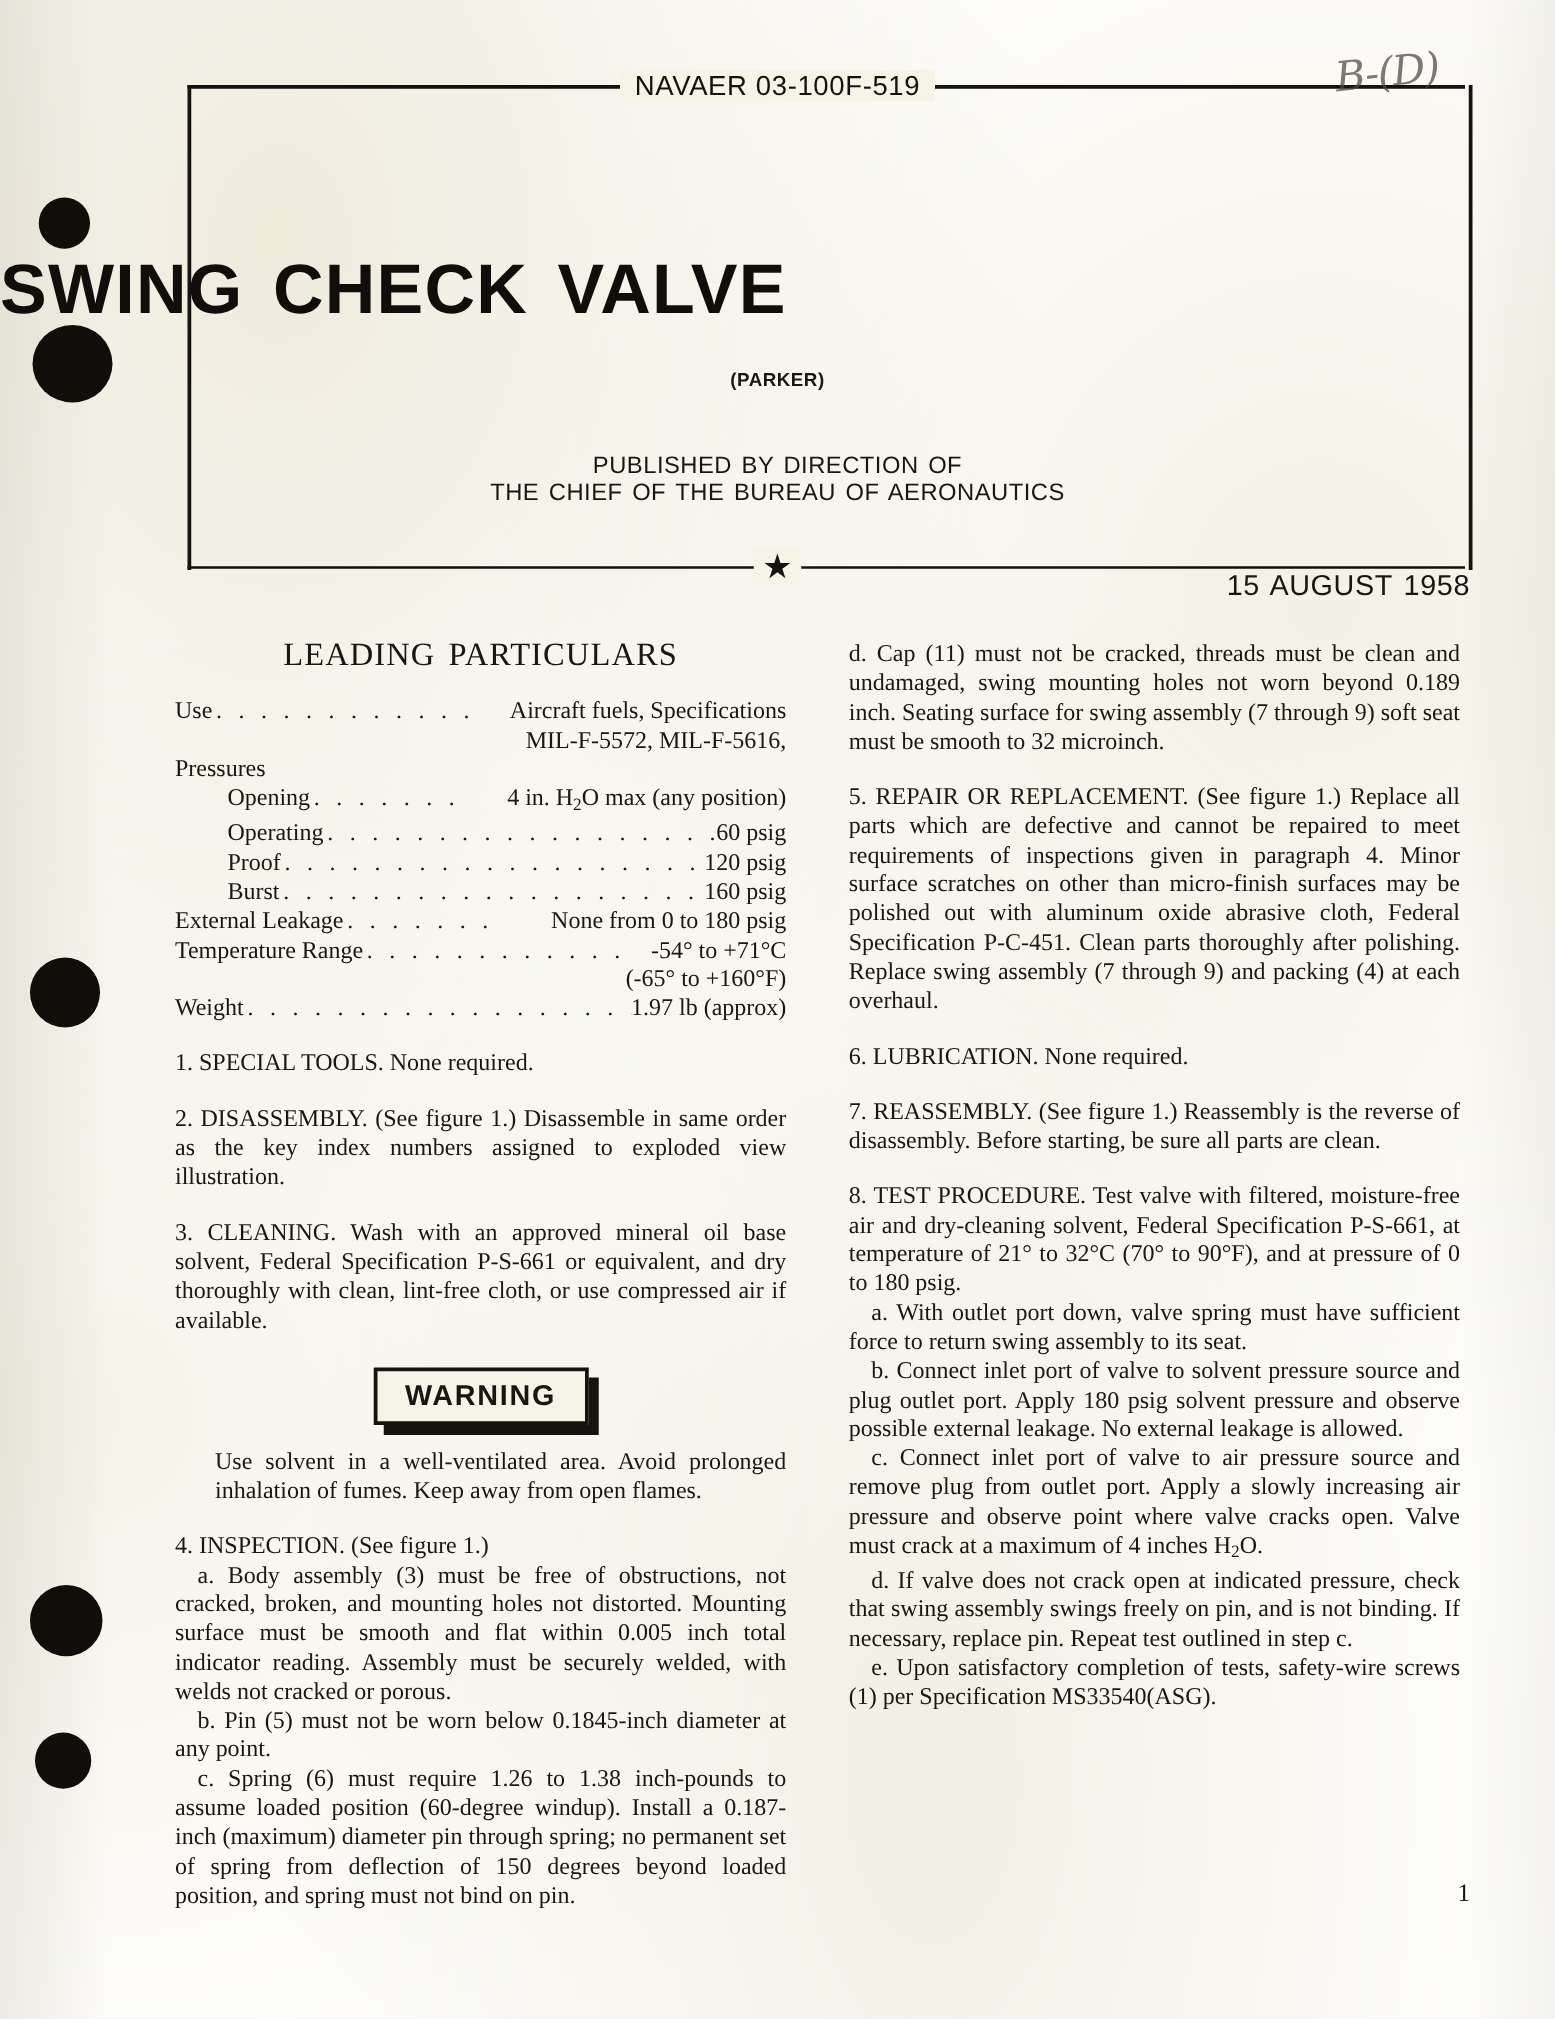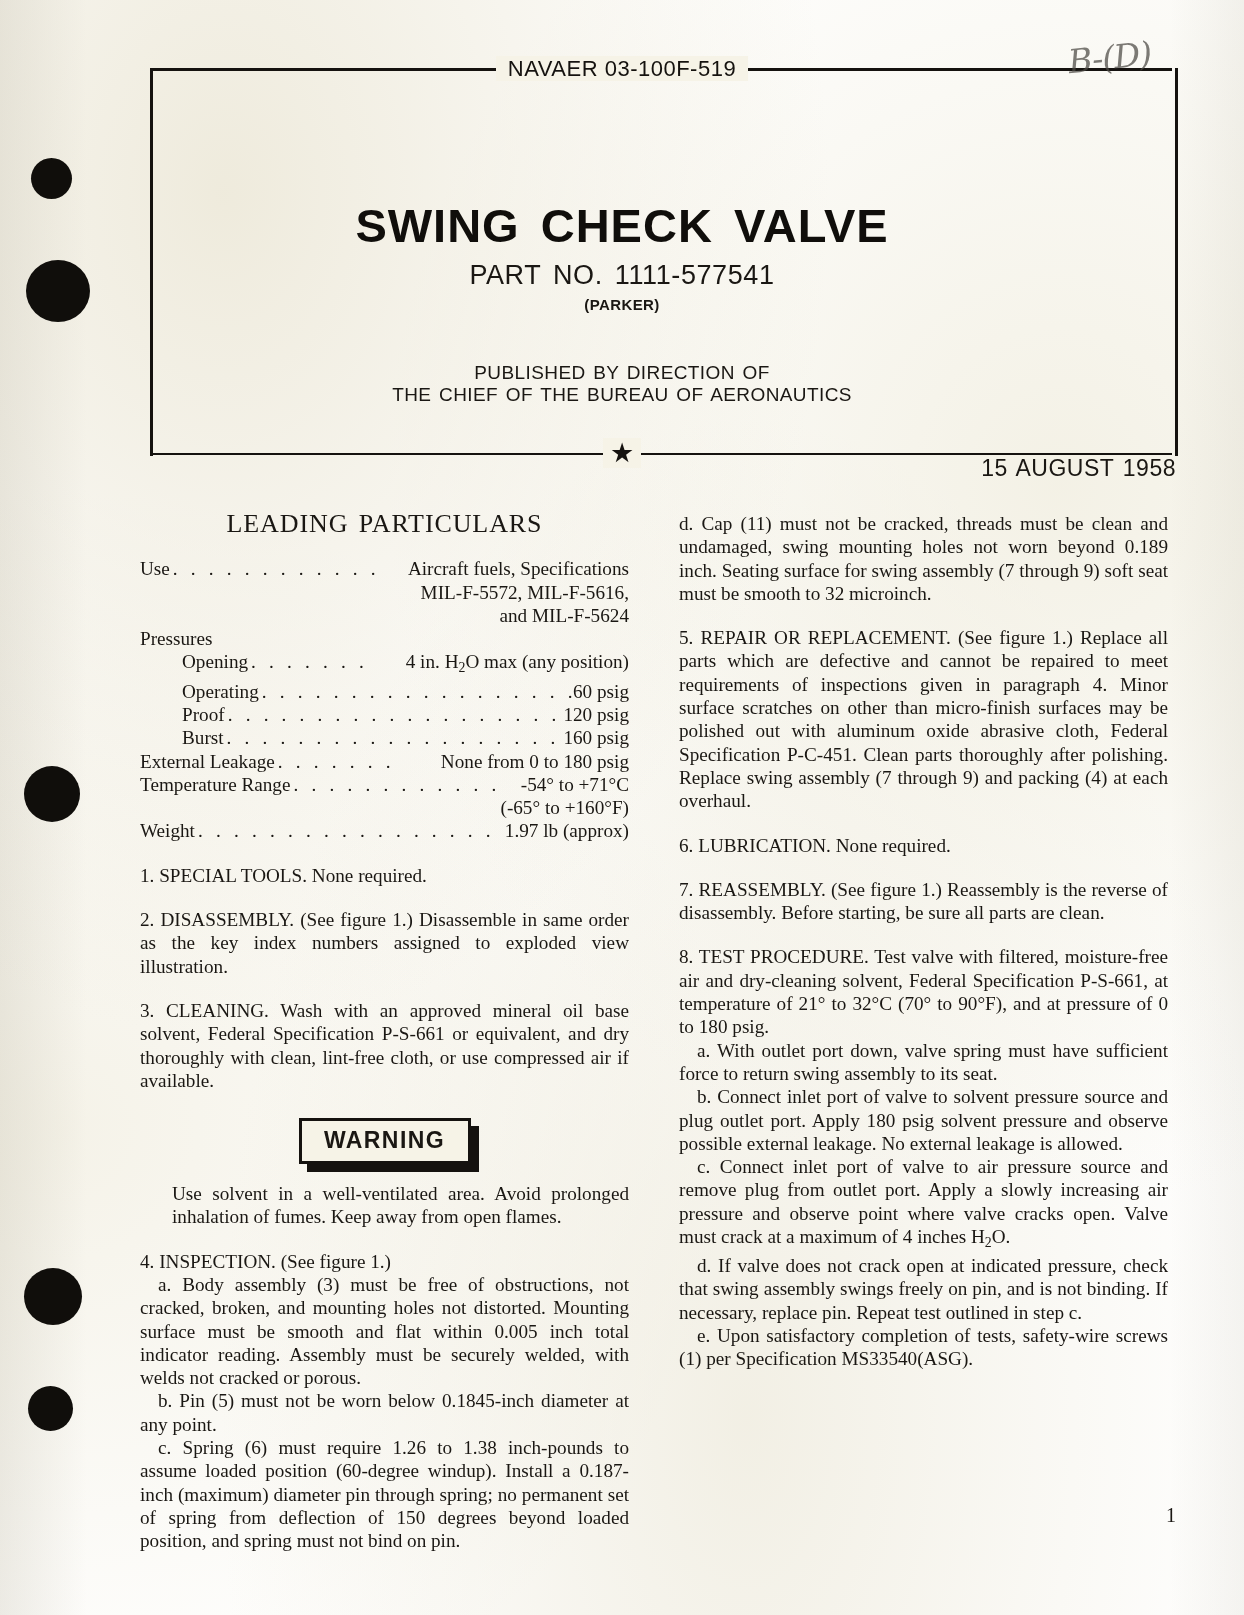--- a/index.html
+++ b/index.html
@@ -124,23 +124,22 @@
     font-size: 28px;
     font-weight: 700;
     letter-spacing: 1.1px;
     word-spacing: 5px;
   }
   .product-title {
     position: absolute;
     top: 198px;
     left: 0;
     width: 1244px;
-    text-align: center;
-    font-family: "Liberation Sans Narrow", "Liberation Sans", sans-serif;
-    font-size: 47px;
+    font-family: "Liberation Sans Narrow", "Liberation Sans", sans-serif;
+    font-size: 56px;
     font-weight: 700;
     letter-spacing: 1px;
     word-spacing: 7px;
     color: #100e0b;
   }
   .part-no {
     position: absolute;
     top: 260px;
     left: 0;
     width: 1244px;
@@ -296,21 +295,20 @@
   <div class="header-box"></div>
   <div class="rule-bottom"></div>
 
   <div class="doc-number">
     <span>NAVAER 03-100F-519</span>
   </div>
 
   <div class="handwritten">B-(D)</div>
 
   <div class="product-title">SWING CHECK VALVE</div>
-  <div class="part-no">PART NO. 1111-577541</div>
   <div class="vendor">(PARKER)</div>
 
   <div class="pub-block">
     <div>PUBLISHED BY DIRECTION OF</div>
     <div>THE CHIEF OF THE BUREAU OF AERONAUTICS</div>
   </div>
 
   <div class="star">
     <span>★</span>
   </div>
@@ -320,21 +318,20 @@
   <div class="col col-left">
 
     <div class="sec-head">LEADING PARTICULARS</div>
 
     <div class="lp-row">
       <span class="lp-label">Use</span>
       <span class="lp-dots">. . . . . . . . . . . .</span>
       <span class="lp-val">Aircraft fuels, Specifications</span>
     </div>
     <div class="lp-cont">MIL-F-5572, MIL-F-5616,</div>
-    <div class="lp-cont">and MIL-F-5624</div>
 
     <div class="lp-plain">Pressures</div>
 
     <div class="lp-row lp-indent">
       <span class="lp-label">Opening</span>
       <span class="lp-dots">. . . . . . .</span>
       <span class="lp-val"><span>4 in. H</span><sub>2</sub><span>O max (any position)</span></span>
     </div>
 
     <div class="lp-row lp-indent">

